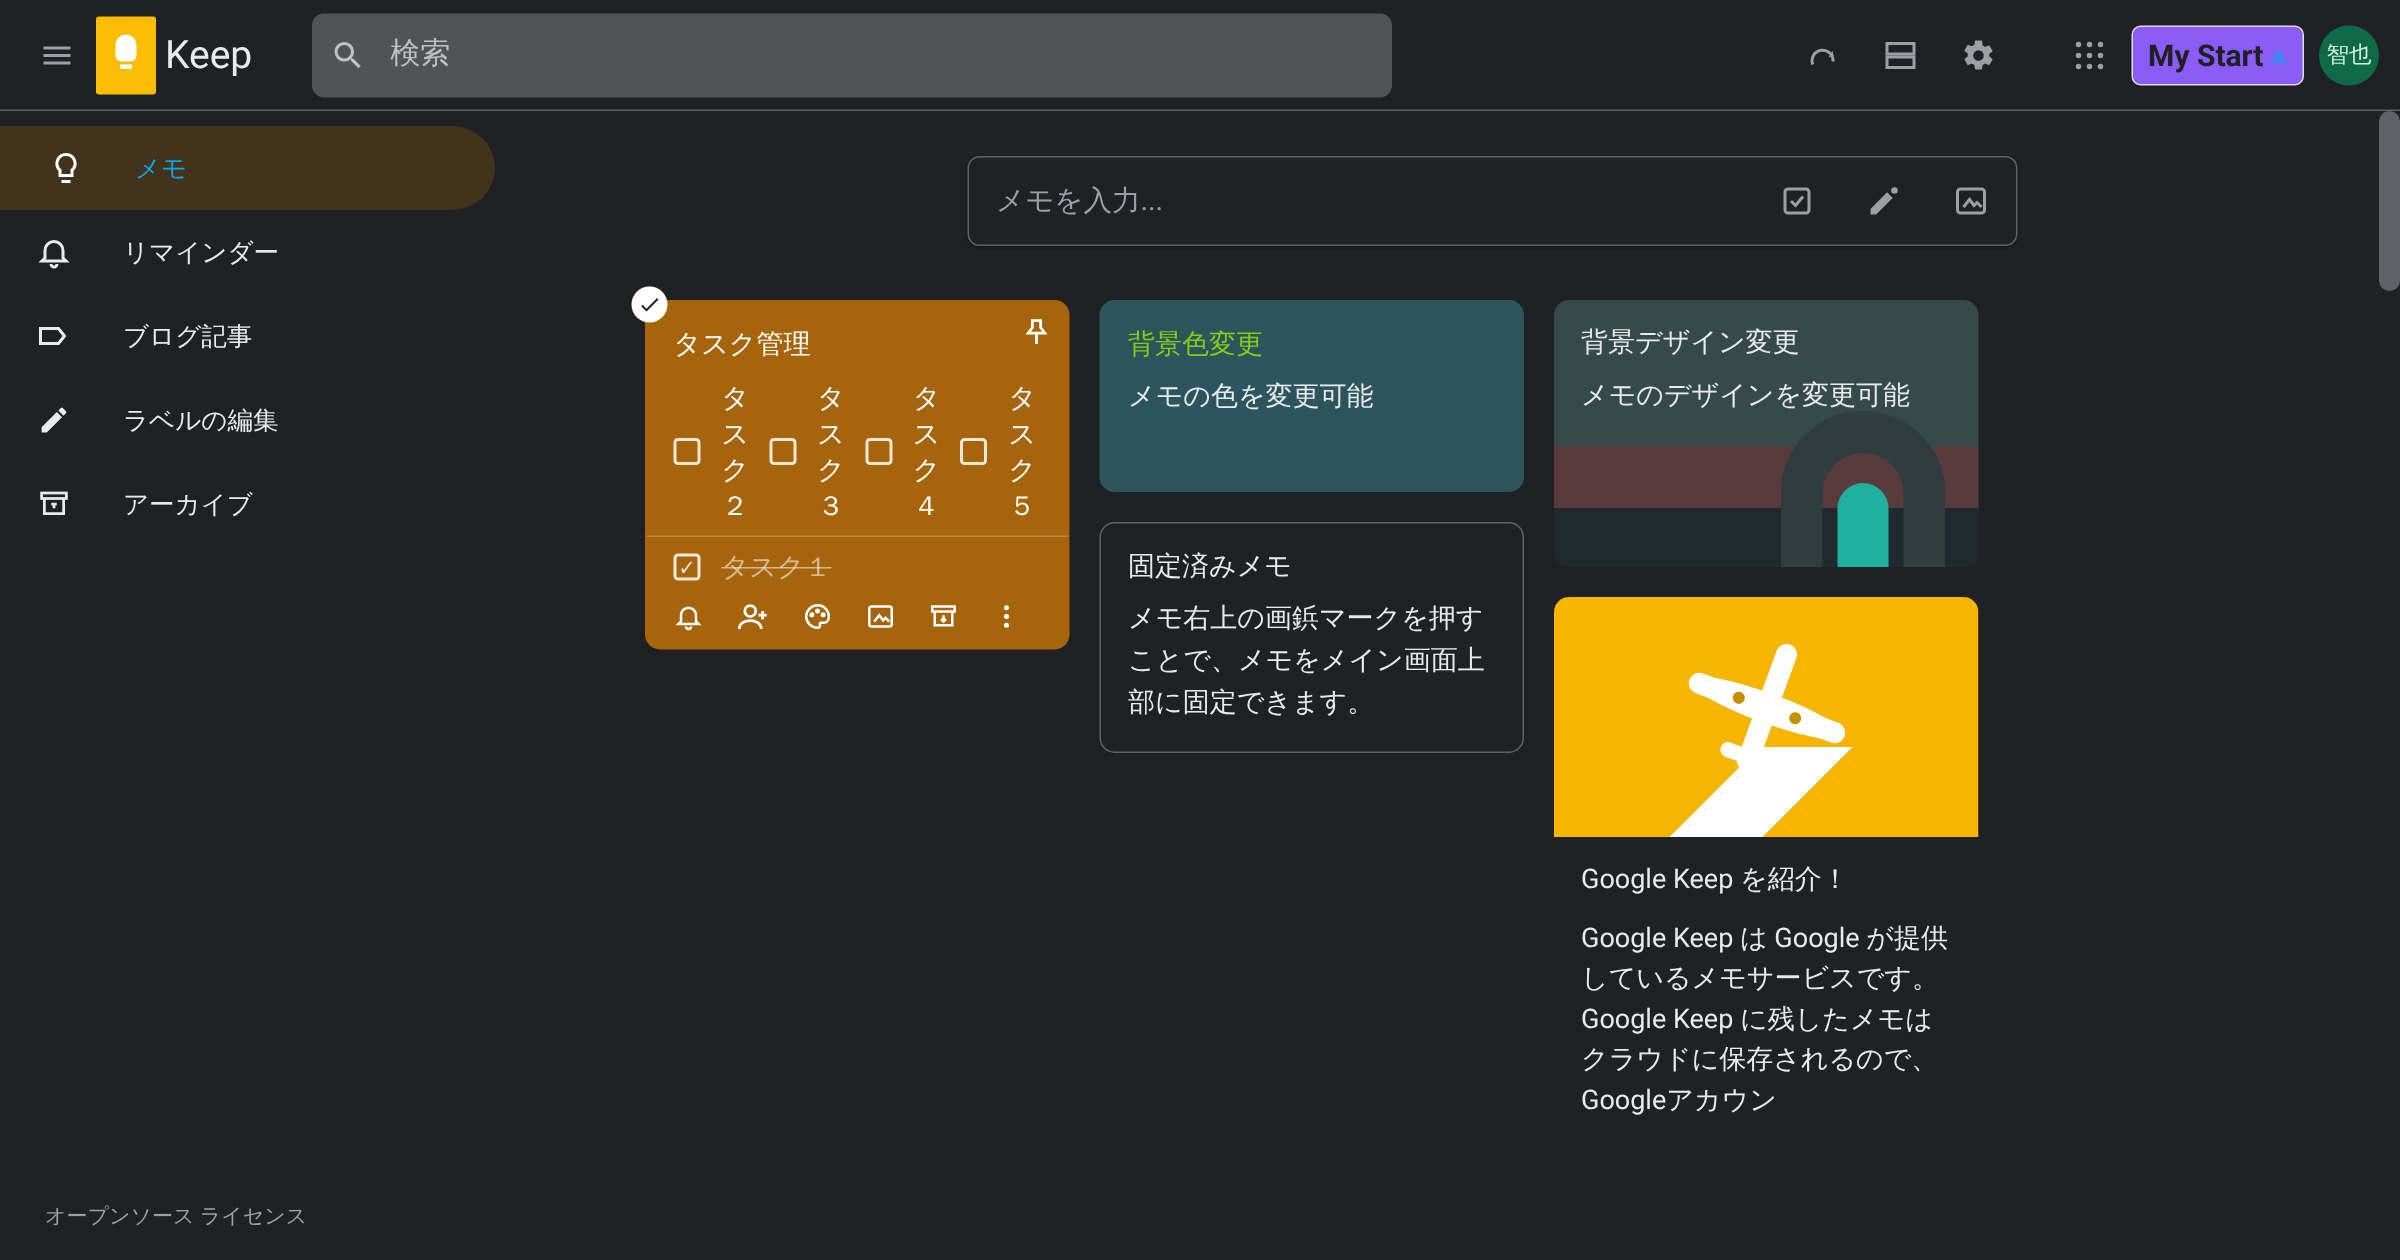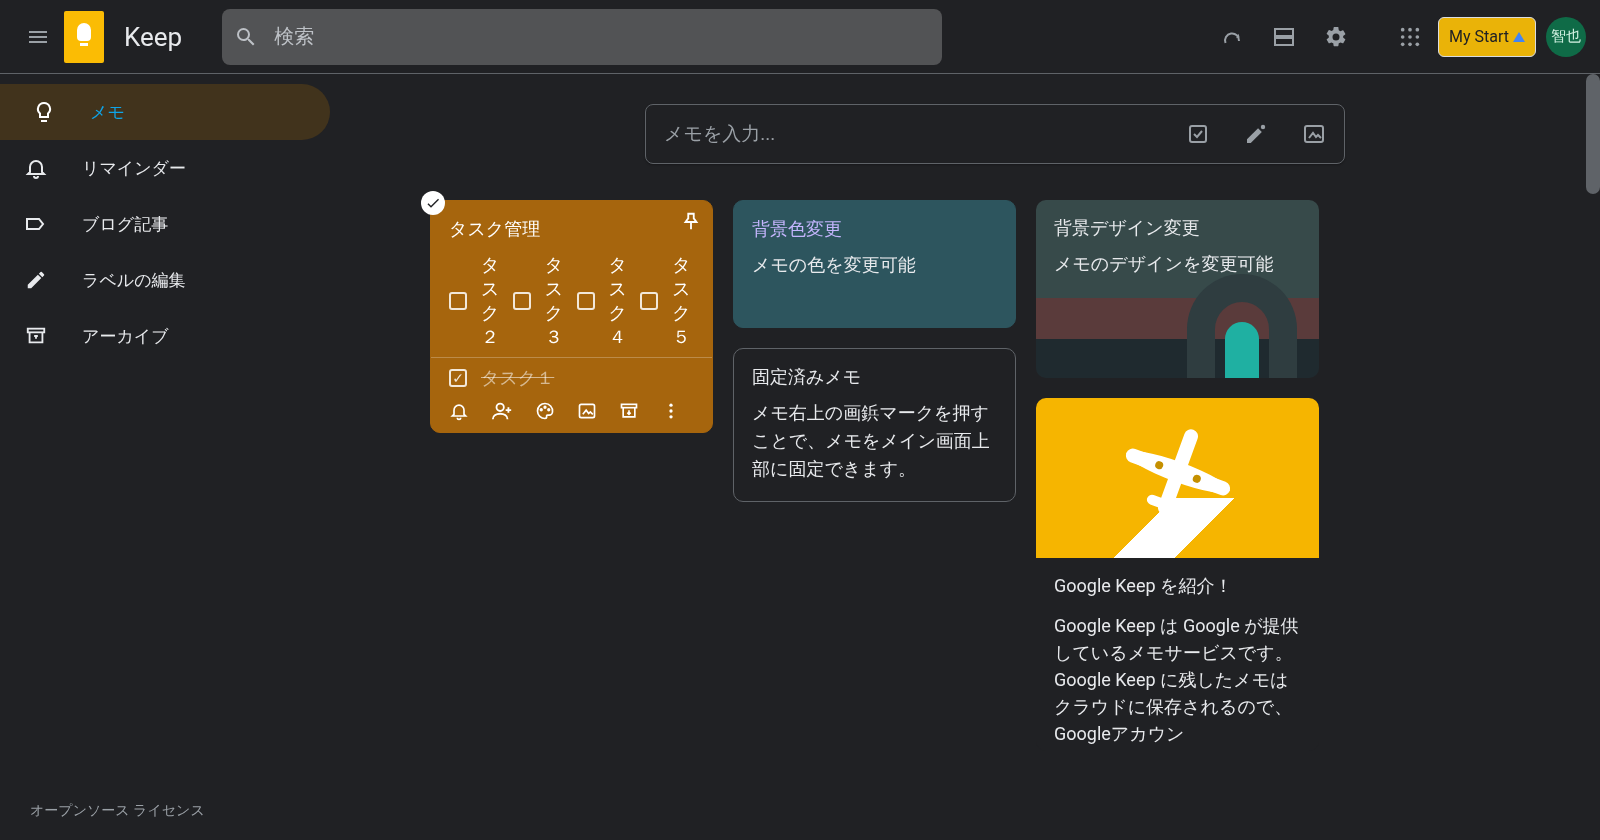--- a/index.html
+++ b/index.html
@@ -20,21 +20,21 @@
     padding: 0 14px;
     border-bottom: 1px solid #5f6368;
   }
   .icon-btn {
     width: 48px; height: 48px;
     display: flex; align-items: center; justify-content: center;
     border-radius: 50%;
     cursor: pointer;
     color: #9aa0a6;
   }
-  .logo-block { display: flex; align-items: center; gap: 20px; margin-left: 2px; margin-right: 40px; }
+  .logo-block { display: flex; align-items: center; gap: 6px; margin-left: 2px; margin-right: 40px; }
   .keep-logo {
     width: 40px; height: 52px;
     background: #fbbc04;
     border-radius: 2px;
     position: relative;
   }
   .keep-logo::before {
     content: "";
     position: absolute;
     top: 12px; left: 50%; transform: translateX(-50%);
@@ -62,25 +62,25 @@
     background: transparent;
     border: none;
     outline: none;
     font-size: 20px;
     color: #e8eaed;
   }
   .search input::placeholder { color: #bdc1c6; }
   .header-spacer { flex: 1; }
   .header-actions { display: flex; align-items: center; gap: 4px; }
   .mystart {
-    background: #eab308; color: #202124;
+    background: #8b5cf6; color: #202124;
     height: 40px; padding: 0 10px;
     border-radius: 6px;
     display:flex; align-items:center;
-    font-weight:400; font-size:16px;
+    font-weight:700; font-size:20px;
     border:1px solid #dadce0;
     gap:4px;
   }
   .mystart-dot{display:inline-block;width:0;height:0;border-left:6px solid transparent;border-right:6px solid transparent;border-bottom:10px solid #4285f4;}
   .avatar {
     width: 40px; height: 40px; border-radius: 50%;
     background: #0f6b47;
     color:#d0f0e0;
     display:flex; align-items:center; justify-content:center;
     font-size:15px; font-weight:500;
@@ -150,21 +150,21 @@
   .task{display:flex; align-items:center; gap:14px; font-size:18px; color:#fff;}
   .task .box{width:18px;height:18px;border:2px solid rgba(255,255,255,.85);border-radius:3px;flex-shrink:0;}
   .task.done{color:rgba(255,255,255,.55); text-decoration:line-through;}
   .task.done .box{position:relative;}
   .task.done .box::after{content:"✓";position:absolute;inset:0;display:flex;align-items:center;justify-content:center;font-size:14px;color:rgba(255,255,255,.85);}
   .divider{height:1px;background:rgba(255,255,255,.25);margin:8px -18px;}
   .card-toolbar{display:flex;align-items:center;gap:22px;margin-top:10px;color:#fff;}
 
   
   .card.green{background:#2d555e;border-color:#2d555e;}
-  .card.green .card-title{color:#c4b5fd;}
+  .card.green .card-title{color:#84cc16;}
   .card.dark{}
 
   
   .card.designbg{
     padding:0; overflow:hidden; border:none;
     background:linear-gradient(#374a4a 0 55%, #5a3b3b 55% 78%, #1f2a2f 78% 100%);
     height:178px; position:relative;
   }
   .card.designbg .inner{padding:16px 18px; position:relative; z-index:2;}
   .arch{

